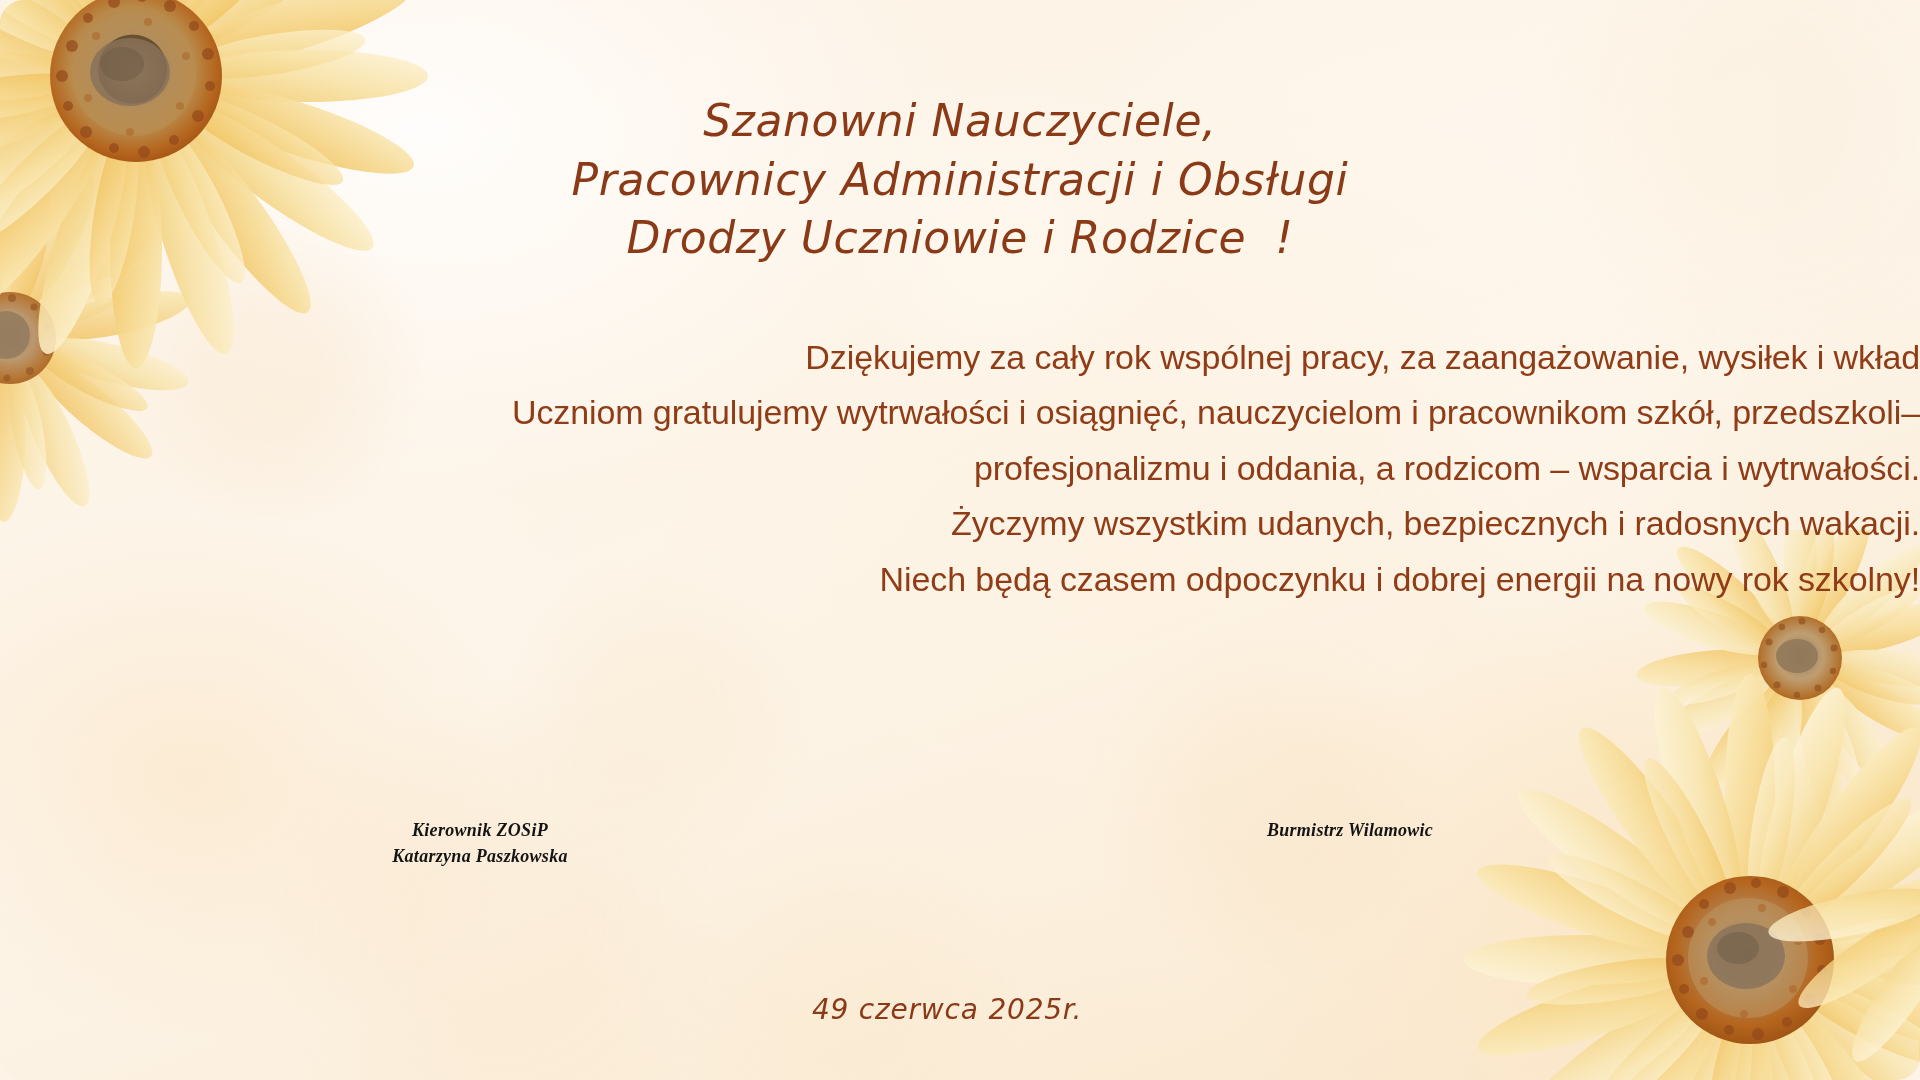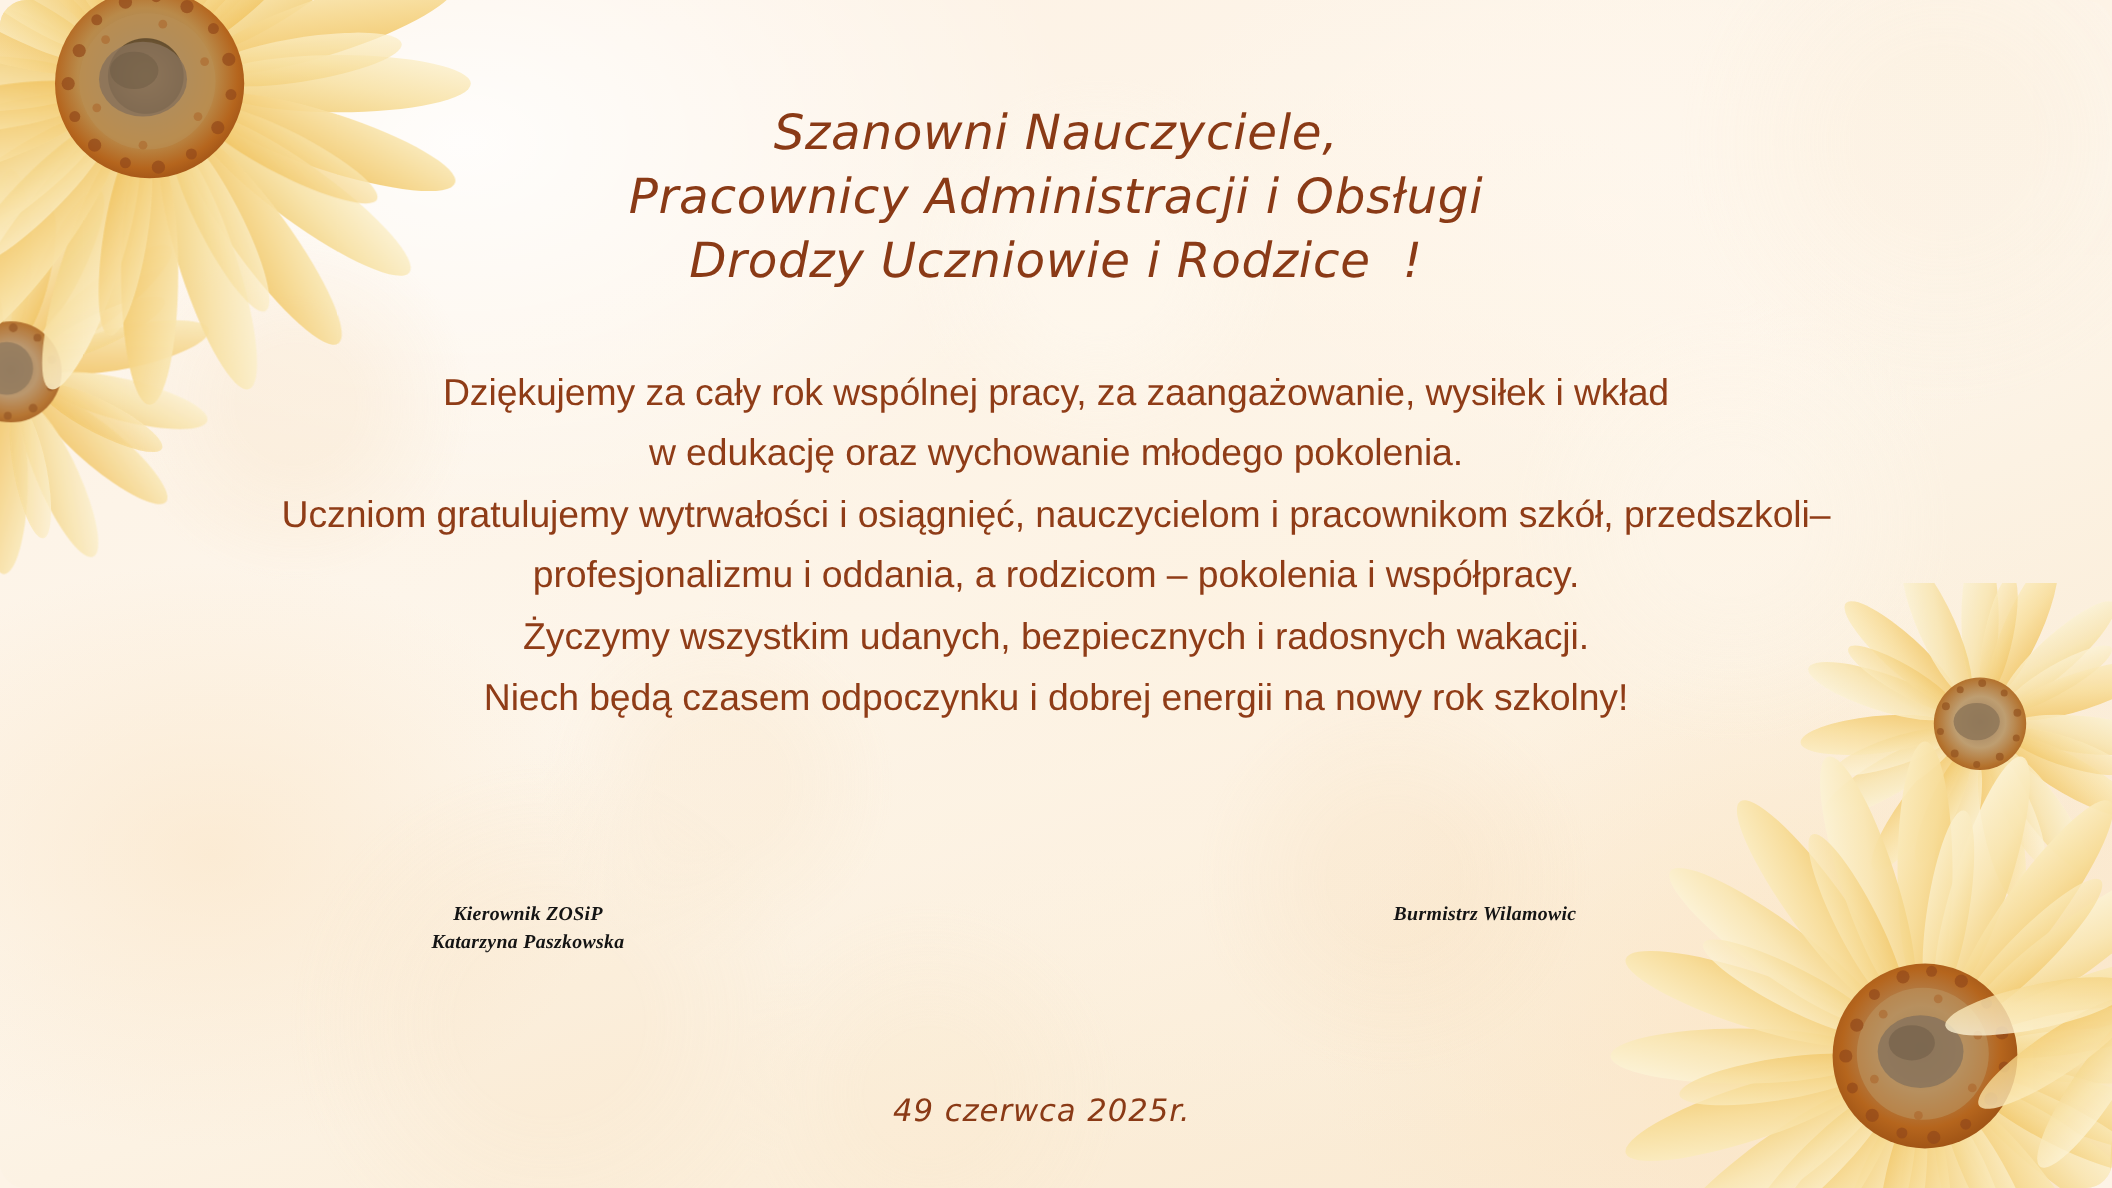--- a/index.html
+++ b/index.html
@@ -73,21 +73,21 @@
     letter-spacing: 0.6px;
     color: #8a3a16;
     white-space: pre;
   }
 
   .body-block {
     position: absolute;
     left: 0;
     right: 0;
     top: 330px;
-    text-align: center;
+    text-align: right;
   }
   .body-line {
     font-family: "Liberation Sans", sans-serif;
     font-weight: 400;
     font-size: 34px;
     line-height: 1.63;
     letter-spacing: -0.1px;
     color: #8f3c17;
     white-space: pre;
   }
@@ -418,23 +418,22 @@
   <div id="content">
 
     <div class="greeting-block">
       <div class="greeting-line">Szanowni Nauczyciele,</div>
       <div class="greeting-line">Pracownicy Administracji i Obsługi</div>
       <div class="greeting-line">Drodzy Uczniowie i Rodzice  !</div>
     </div>
 
     <div class="body-block">
       <div class="body-line">Dziękujemy za cały rok wspólnej pracy, za zaangażowanie, wysiłek i wkład</div>
-      <div class="body-line">w edukację oraz wychowanie młodego pokolenia.</div>
       <div class="body-line">Uczniom gratulujemy wytrwałości i osiągnięć, nauczycielom i pracownikom szkół, przedszkoli–</div>
-      <div class="body-line">profesjonalizmu i oddania, a rodzicom – pokolenia i współpracy.</div>
+      <div class="body-line">profesjonalizmu i oddania, a rodzicom – wsparcia i wytrwałości.</div>
       <div class="body-line">Życzymy wszystkim udanych, bezpiecznych i radosnych wakacji.</div>
       <div class="body-line">Niech będą czasem odpoczynku i dobrej energii na nowy rok szkolny!</div>
     </div>
 
     <div class="signatures">
       <div class="sig" id="signature-left">
         <div class="sig-line">Kierownik ZOSiP</div>
         <div class="sig-line">Katarzyna Paszkowska</div>
       </div>
       <div class="sig" id="signature-right">

